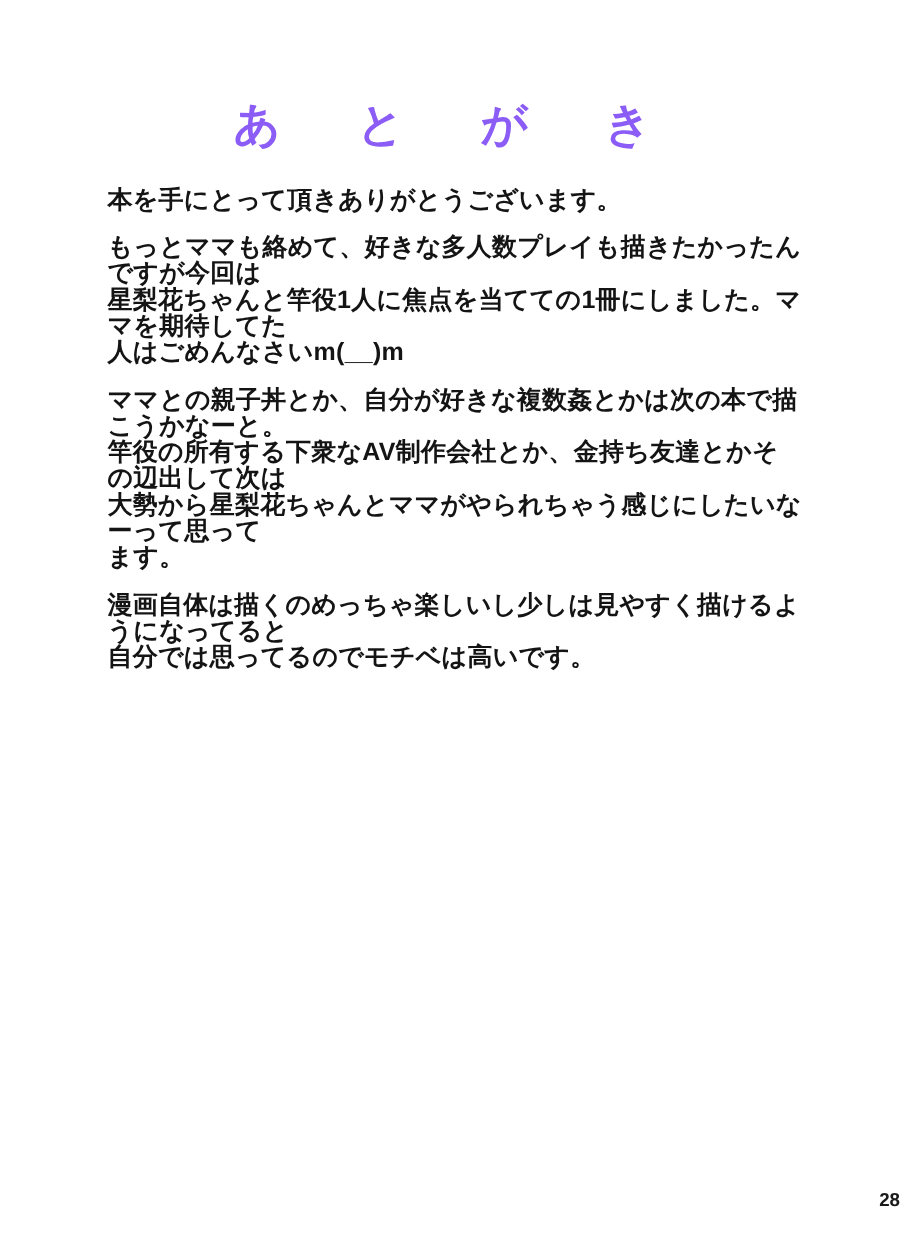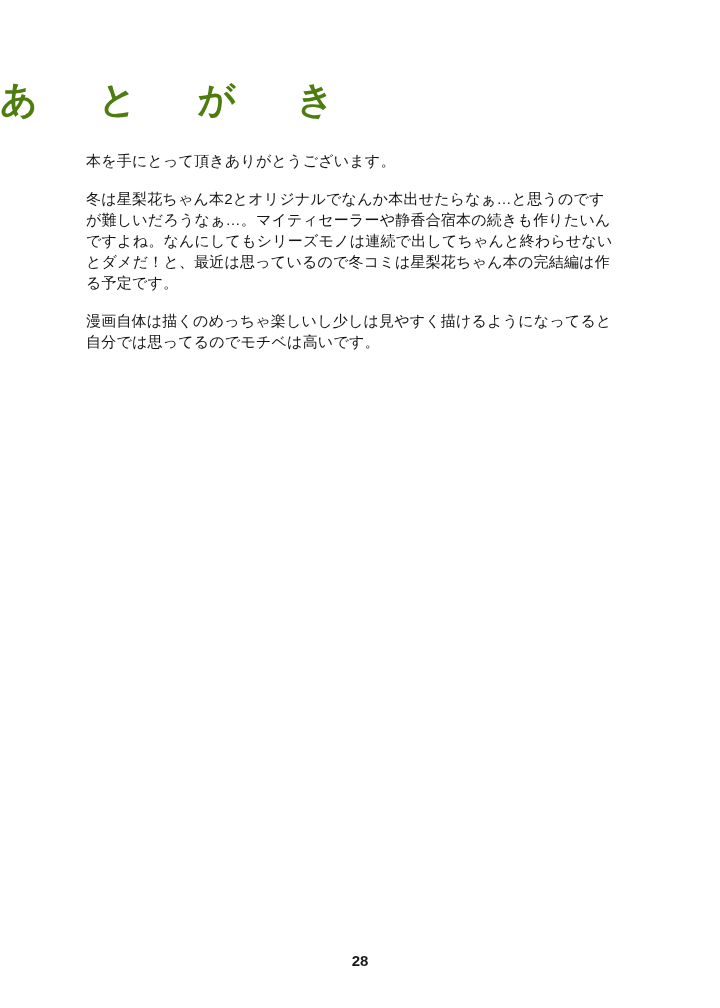--- a/index.html
+++ b/index.html
@@ -11,64 +11,67 @@
     position: relative;
     width: 720px;
     height: 1008px;
     background: #ffffff;
     color: #111111;
     font-family: "Liberation Sans", "DejaVu Sans", sans-serif;
     overflow: hidden;
   }
   .title {
     margin: 78px 0 0 0;
+    text-align: center;
     font-size: 37px;
     line-height: 1.2;
     font-weight: bold;
     letter-spacing: 12px;
-    color: #4d7c0f;
+    color: #8b5cf6;
   }
   .body-text {
     margin: 28px 0 0 86px;
     width: 556px;
   }
   .body-text p {
     margin: 0 0 17px 0;
-    font-size: 15px;
+    font-size: 20px;
     line-height: 21px;
-    font-weight: 400;
+    font-weight: 700;
     white-space: pre-line;
     letter-spacing: 0.2px;
     color: #141414;
   }
   .page-number {
     position: absolute;
     top: 952px;
     left: 0;
     width: 720px;
-    text-align: center;
+    text-align: right;
     font-size: 15px;
     font-weight: 600;
     color: #1a1a1a;
   }
 </style>
 </head>
 <body>
 
 <div class="page">
 
   <h1 class="title">あ　と　が　き</h1>
 
   <div class="body-text">
     <p>本を手にとって頂きありがとうございます。</p>
-    <p>冬は星梨花ちゃん本2とオリジナルでなんか本出せたらなぁ…と思うのです
-が難しいだろうなぁ…。マイティセーラーや静香合宿本の続きも作りたいん
-ですよね。なんにしてもシリーズモノは連続で出してちゃんと終わらせない
-とダメだ！と、最近は思っているので冬コミは星梨花ちゃん本の完結編は作
-る予定です。</p>
+    <p>もっとママも絡めて、好きな多人数プレイも描きたかったんですが今回は
+星梨花ちゃんと竿役1人に焦点を当てての1冊にしました。ママを期待してた
+人はごめんなさいm(__)m</p>
+    <p>ママとの親子丼とか、自分が好きな複数姦とかは次の本で描こうかなーと。
+竿役の所有する下衆なAV制作会社とか、金持ち友達とかその辺出して次は
+大勢から星梨花ちゃんとママがやられちゃう感じにしたいなーって思って
+ます。</p>
     <p>漫画自体は描くのめっちゃ楽しいし少しは見やすく描けるようになってると
 自分では思ってるのでモチベは高いです。</p>
 
   </div>
 
   <div class="page-number">28</div>
 
 </div>
 
 </body></html>

